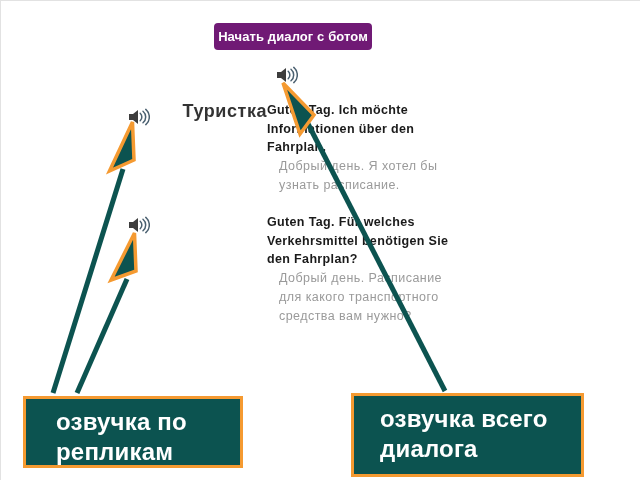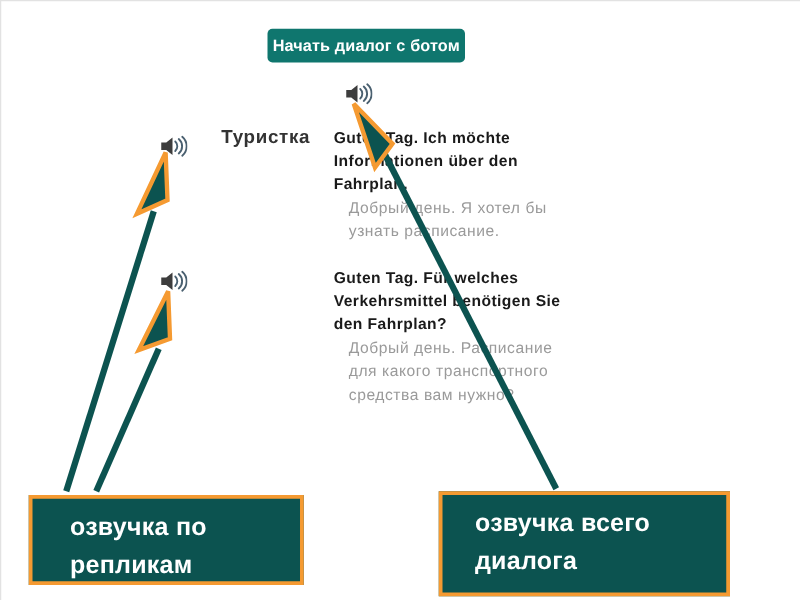--- a/index.html
+++ b/index.html
@@ -21,21 +21,21 @@
     box-sizing: border-box;
   }
 
   
   #start-dialog-button {
     position: absolute;
     left: 213px;
     top: 22px;
     width: 158px;
     height: 27px;
-    background: #0f766e;
+    background: #701a75;
     border: none;
     border-radius: 4px;
     color: #ffffff;
     font-size: 13px;
     font-weight: bold;
     font-family: "Liberation Sans", sans-serif;
     letter-spacing: 0.1px;
     cursor: pointer;
     padding: 0;
     line-height: 27px;
@@ -63,25 +63,26 @@
   }
   .dialog-row {
     position: relative;
     margin-bottom: 8px;
   }
   .speaker-name {
     position: absolute;
     left: 176px;
     top: 0;
     width: 90px;
-    font-size: 15px;
+    font-size: 18px;
     font-weight: bold;
     color: #333333;
     letter-spacing: 0.55px;
     white-space: nowrap;
+    text-align: right;
   }
   .utterance {
     position: absolute;
     left: 266px;
     top: 0;
     width: 190px;
   }
   .utterance-foreign {
     font-size: 12.5px;
     font-weight: bold;
@@ -110,21 +111,21 @@
     pointer-events: none;
   }
 
   
   .callout-box {
     position: absolute;
     background: #0c5350;
     border: 3px solid #f59a31;
     box-sizing: border-box;
     color: #ffffff;
-    font-size: 20px;
+    font-size: 24px;
     font-weight: bold;
     line-height: 30px;
     padding: 8px 12px 8px 30px;
     letter-spacing: 0.2px;
   }
   #callout-per-line {
     left: 22px;
     top: 395px;
     width: 220px;
     height: 72px;

